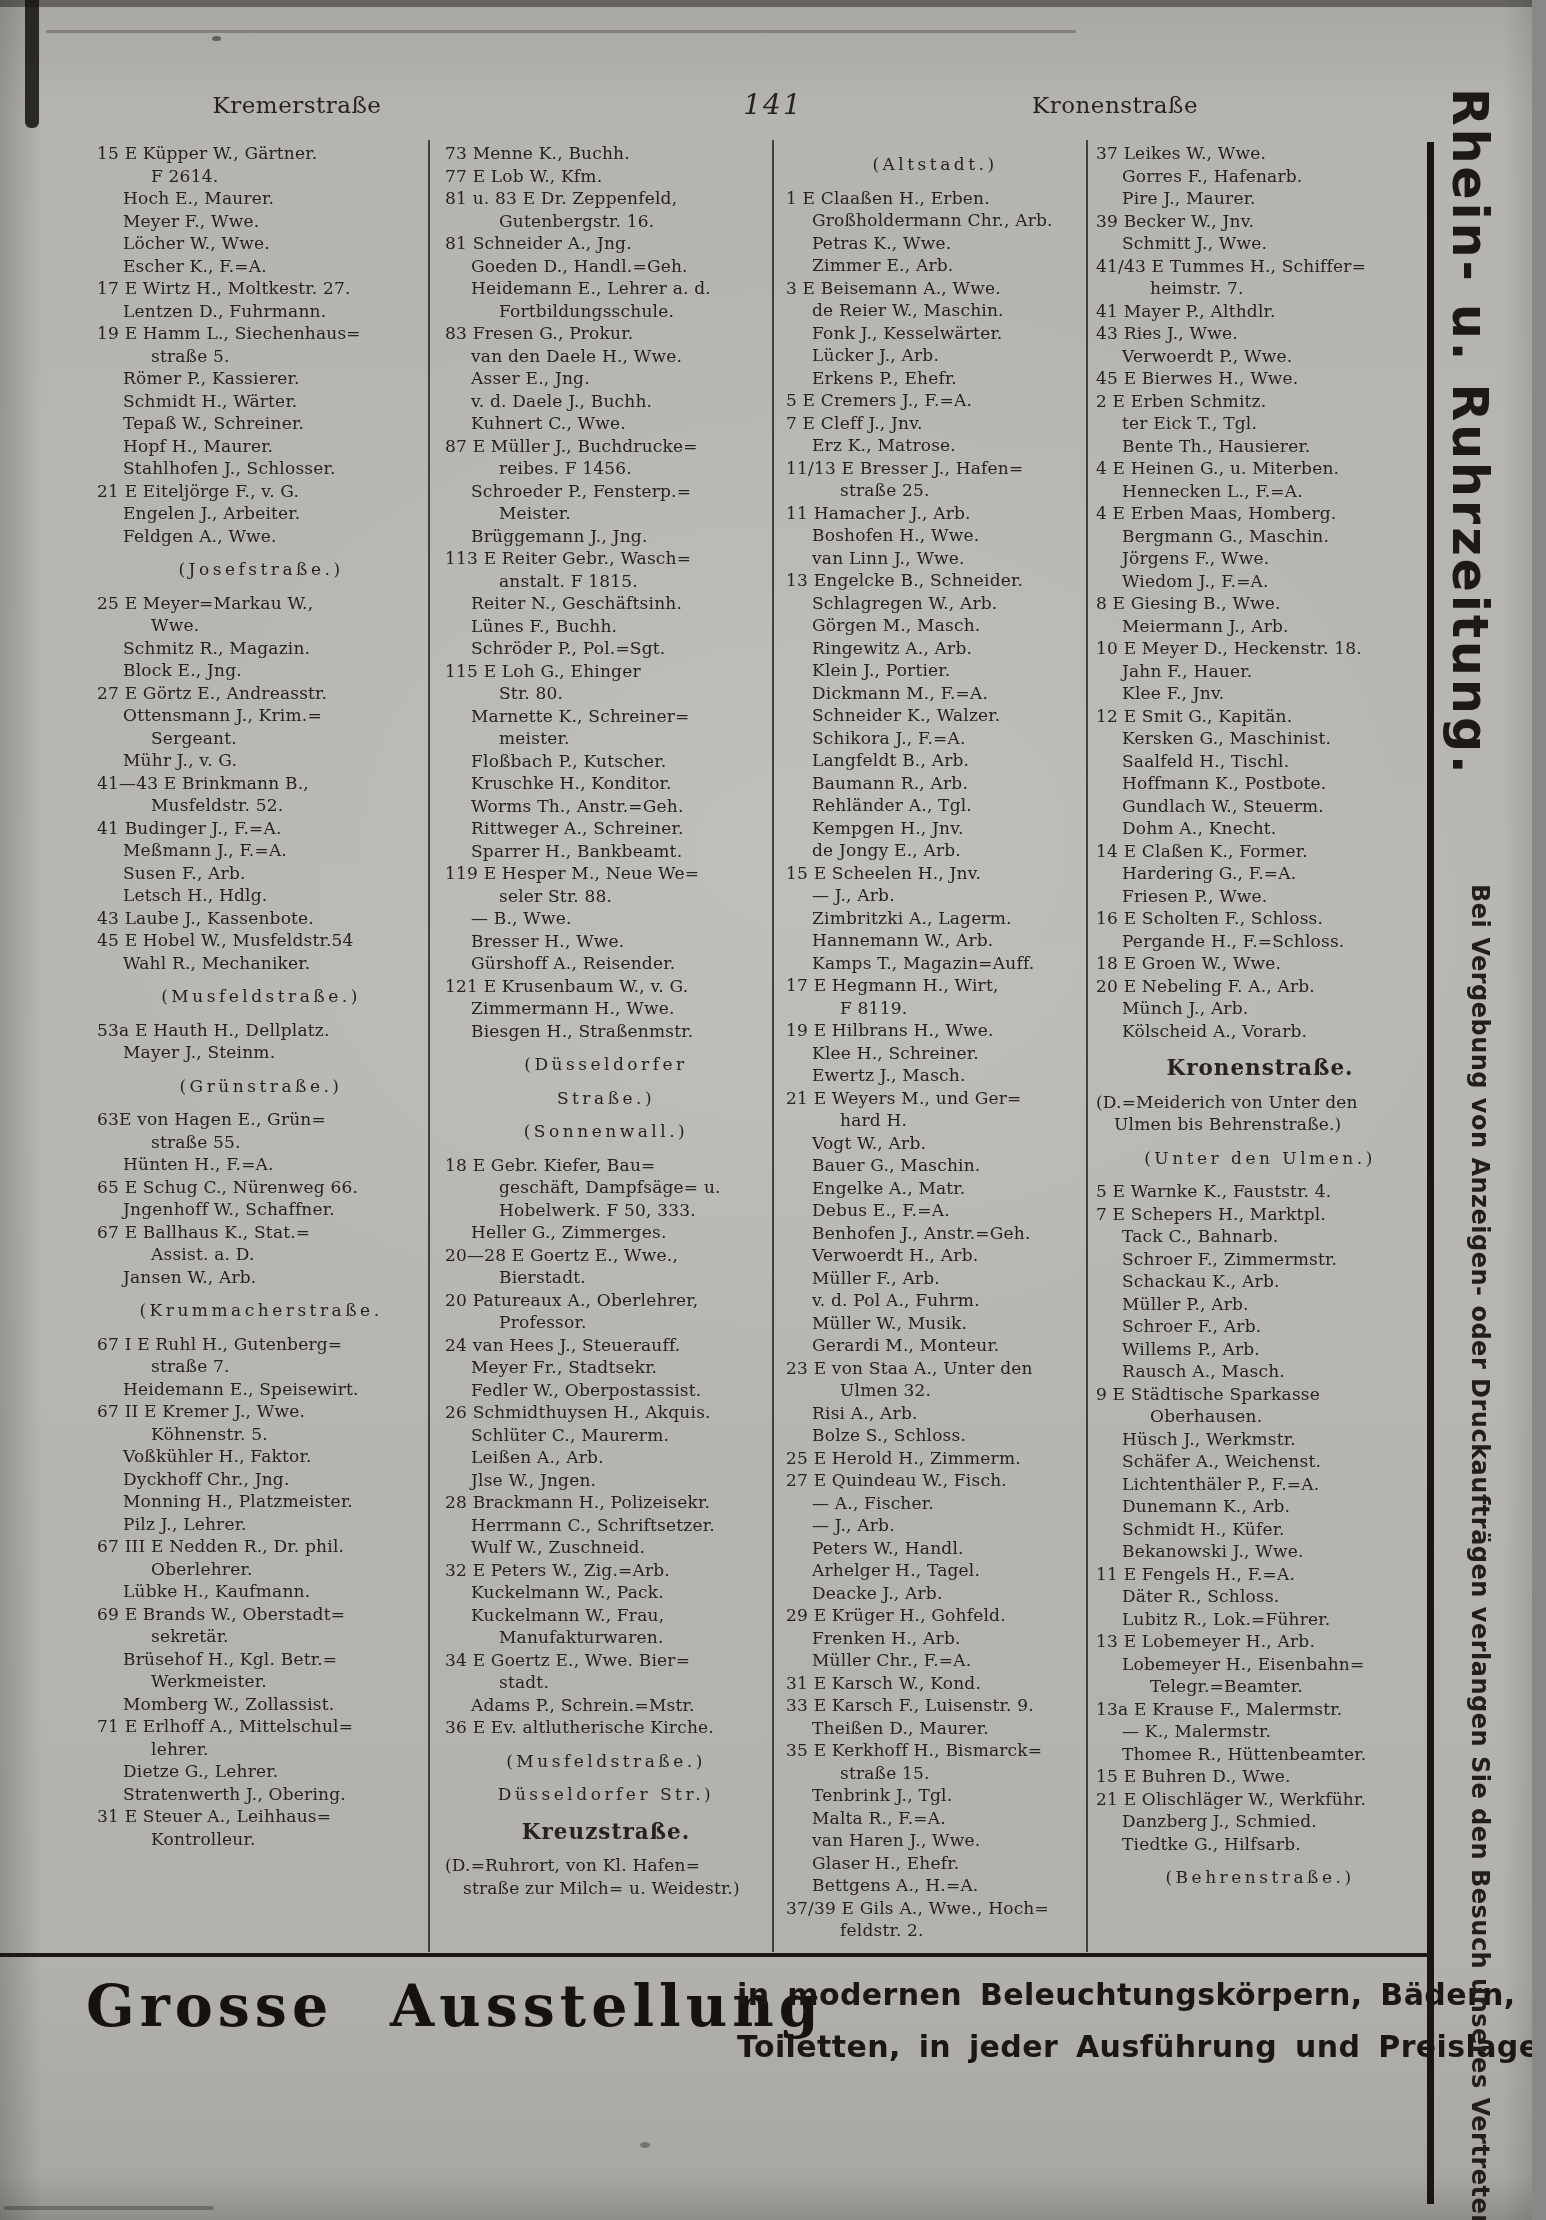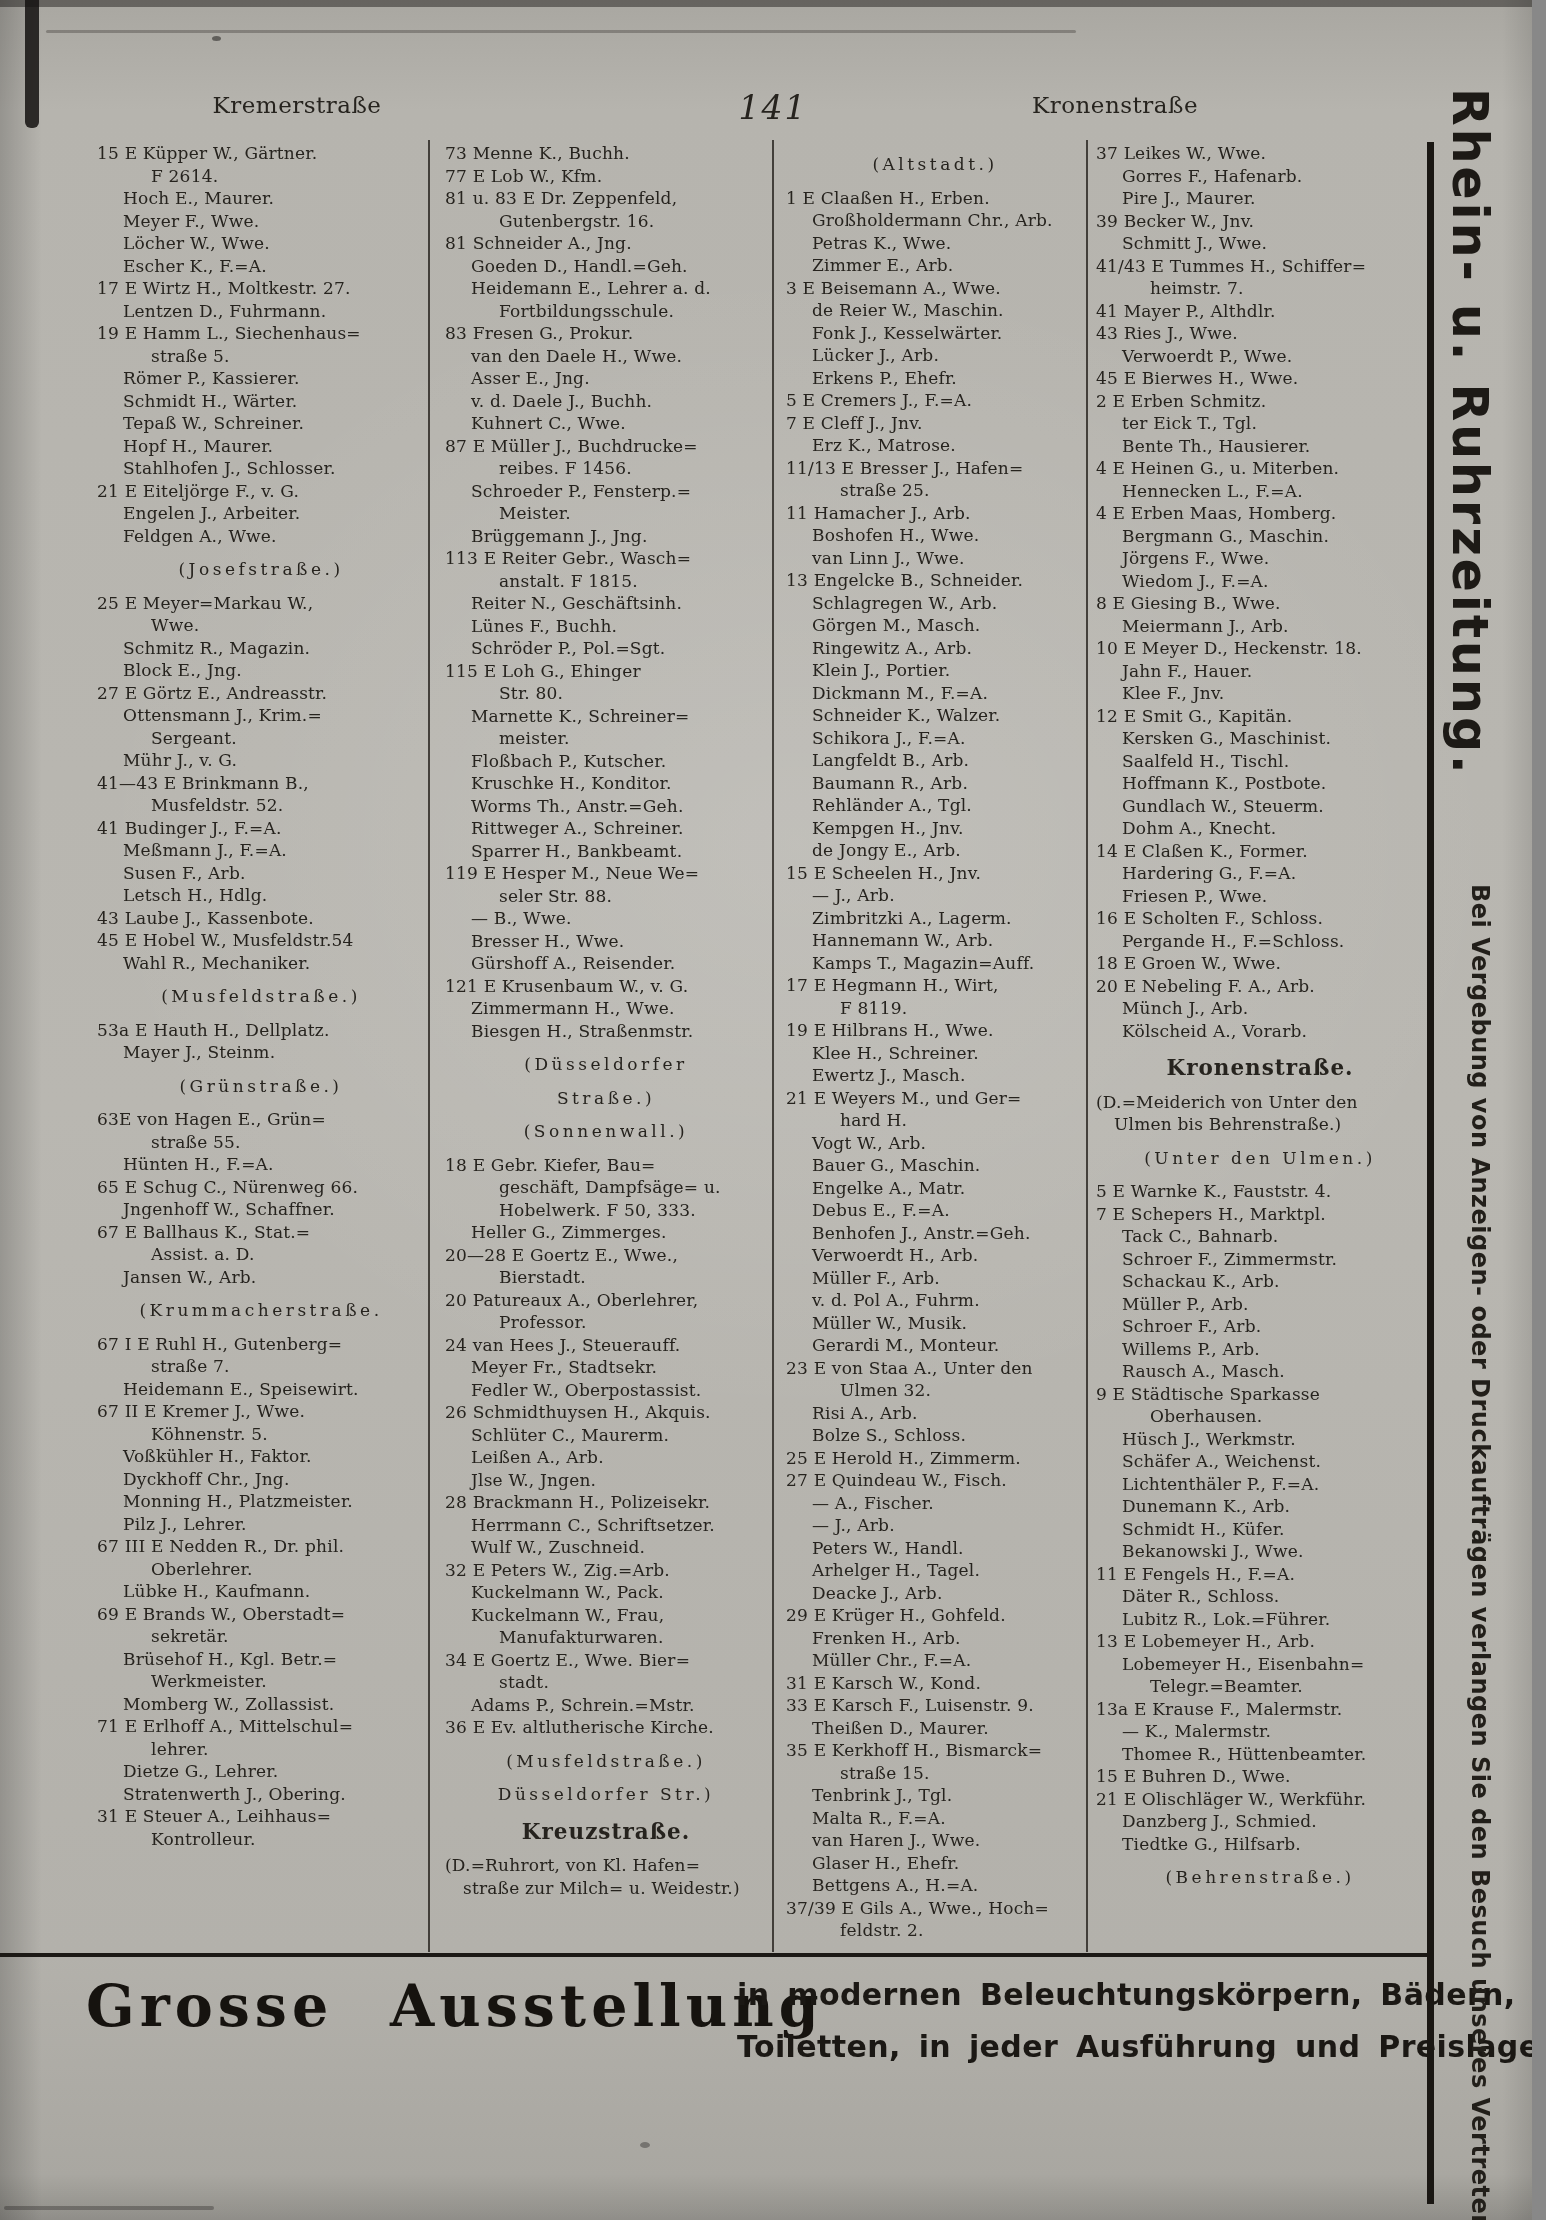--- a/index.html
+++ b/index.html
@@ -16,21 +16,21 @@
   .art{position:absolute;background:#141210;}
   .art-topstrip{left:0;top:0;width:1546px;height:7px;opacity:.45;}
   .art-scratch{left:46px;top:30px;width:1030px;height:3px;opacity:.28;border-radius:2px;}
   .art-leftbar{left:25px;top:0;width:14px;height:128px;opacity:.85;border-radius:0 0 6px 6px;}
   .art-speck1{left:212px;top:36px;width:9px;height:5px;opacity:.5;border-radius:50%;}
   .art-speck2{left:640px;top:2142px;width:10px;height:6px;opacity:.35;border-radius:50%;}
   .art-botstreak{left:4px;top:2206px;width:210px;height:4px;opacity:.3;border-radius:2px;}
 
   .hdr{position:absolute;font-size:23px;letter-spacing:.5px;}
   .hdr-left{left:147px;top:92px;width:300px;text-align:center;}
-  .hdr-page{left:713px;top:88px;width:120px;text-align:center;font-style:italic;font-size:33px;letter-spacing:2px;}
+  .hdr-page{left:713px;top:88px;width:120px;text-align:center;font-style:italic;font-size:28px;letter-spacing:2px;}
   .hdr-right{left:965px;top:92px;width:300px;text-align:center;}
 
   .col{position:absolute;top:142px;}
   .col1{left:97px;width:328px;}
   .col2{left:445px;width:322px;}
   .col3{left:786px;width:298px;}
   .col4{left:1096px;width:328px;}
   .ln{font-size:17px;line-height:22.5px;white-space:nowrap;letter-spacing:.2px;}
   .ln.p{padding-left:26px;}
   .ln.c{padding-left:54px;}

